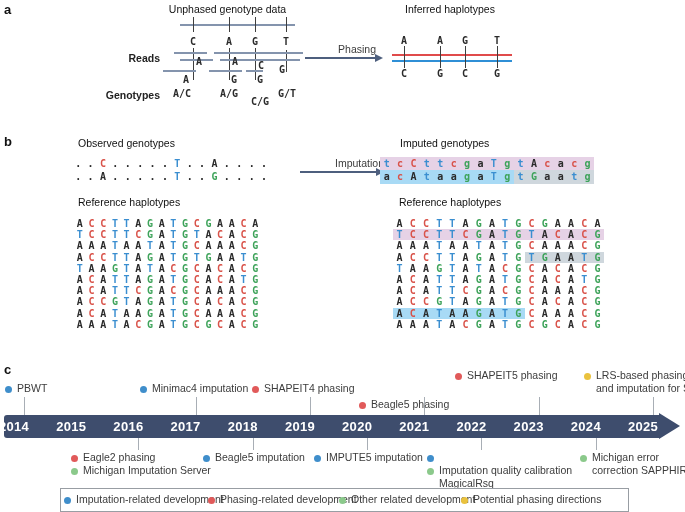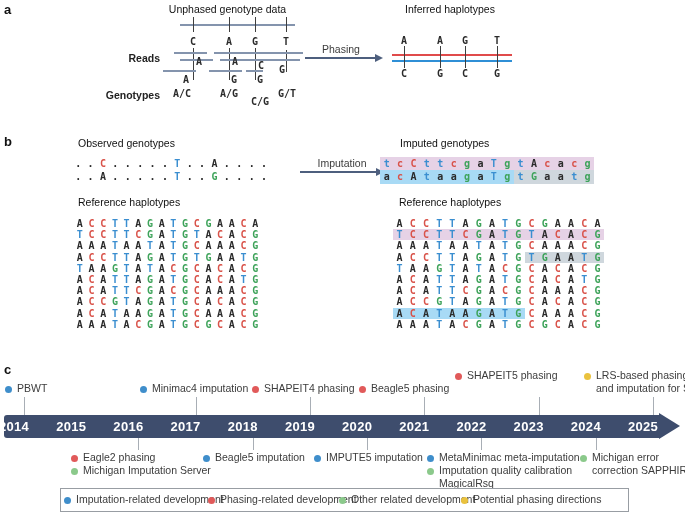--- a/index.html
+++ b/index.html
@@ -9,21 +9,21 @@
   .panel-letter{font-weight:bold;font-size:13px;color:#111;}
   .fig-title{font-weight:normal;font-size:10.5px;color:#111;text-align:center;}
   .row-label{font-weight:bold;font-size:10.5px;color:#222;text-align:right;}
   .seq-title{font-weight:normal;font-size:10.5px;color:#111;}
   .mono{font-family:"DejaVu Sans Mono",monospace;font-weight:bold;font-size:10px;color:#2b2b2b;}
   .slate-line{background:#8494ad;}
   .tick{background:#3f3f3f;width:1px;}
   .arrow-line{background:#4e5f7e;height:2px;}
   .arrow-head{width:0;height:0;border-top:4px solid transparent;border-bottom:4px solid transparent;
               border-left:8px solid #4e5f7e;}
-  .arrow-label{font-size:10.5px;color:#3c3c3c;text-align:center;}
+  .arrow-label{font-size:10.5px;color:#3c3c3c;text-align:right;}
   .hap-red{background:var(--hap-red,#e04b4b);height:2px;}
   .hap-blue{background:var(--hap-blue,#2f8fd6);height:2px;}
 
   
   .seq-block{position:absolute;}
   .seq-row{height:var(--rh,11px);line-height:var(--rh,11px);white-space:nowrap;}
   .seq-row span{display:inline-block;width:var(--cw,11.7px);text-align:center;
       font-family:"DejaVu Sans Mono",monospace;font-weight:bold;font-size:10px;
       height:var(--rh,11px);line-height:var(--rh,11px);}
   .n-a{color:var(--nuc-a,#2b2b2b);} .n-c{color:var(--nuc-c,#d9534a);}
@@ -195,21 +195,21 @@
       </div>
       <div class="connector" style="left: 195.54px; top: 397px; height: 18px;"></div>
       <div class="event" style="left: 140px; top: 382px;">
         <div class="ev-line"><span class="dot dot-blue"></span><span>Minimac4 imputation</span></div>
       </div>
       <div class="connector" style="left: 309.9px; top: 397px; height: 18px;"></div>
       <div class="event" style="left: 252px; top: 382px;">
         <div class="ev-line"><span class="dot dot-red"></span><span>SHAPEIT4 phasing</span></div>
       </div>
       <div class="connector" style="left: 424.26px; top: 397px; height: 18px;"></div>
-      <div class="event" style="left: 359px; top: 382px;">
+      <div class="event" style="left: 359px; top: 398px;">
         <div class="ev-line"><span class="dot dot-red"></span><span>Beagle5 phasing</span></div>
       </div>
       <div class="connector" style="left: 538.62px; top: 397px; height: 18px;"></div>
       <div class="event" style="left: 455px; top: 369px;">
         <div class="ev-line"><span class="dot dot-red"></span><span>SHAPEIT5 phasing</span></div>
       </div>
       <div class="connector" style="left: 652.98px; top: 397px; height: 18px;"></div>
       <div class="event" style="left: 584px; top: 369px;">
         <div class="ev-line"><span class="dot dot-yellow"></span><span>LRS-based phasing</span></div>
         <div class="ev-line"><span class="dot dot-none"></span><span>and imputation for SVs</span></div>
@@ -222,21 +222,21 @@
       <div class="connector" style="left: 252.72px; top: 438px; height: 12px;"></div>
       <div class="event" style="left: 203px; top: 451px;">
         <div class="ev-line"><span class="dot dot-blue"></span><span>Beagle5 imputation</span></div>
       </div>
       <div class="connector" style="left: 367.08px; top: 438px; height: 12px;"></div>
       <div class="event" style="left: 314px; top: 451px;">
         <div class="ev-line"><span class="dot dot-blue"></span><span>IMPUTE5 imputation</span></div>
       </div>
       <div class="connector" style="left: 481.44px; top: 438px; height: 12px;"></div>
       <div class="event" style="left: 427px; top: 451px;">
-        <div class="ev-line"><span class="dot dot-blue"></span><span>MetaMinimac meta-imputation</span></div>
+        <div class="ev-line"><span class="dot dot-blue"></span></div>
         <div class="ev-line"><span class="dot dot-green"></span><span>Imputation quality calibration</span></div>
         <div class="ev-line"><span class="dot dot-none"></span><span>MagicalRsq</span></div>
       </div>
       <div class="connector" style="left: 595.8px; top: 438px; height: 12px;"></div>
       <div class="event" style="left: 580px; top: 451px;">
         <div class="ev-line"><span class="dot dot-green"></span><span>Michigan error</span></div>
         <div class="ev-line"><span class="dot dot-none"></span><span>correction SAPPHIRE</span></div>
       </div>
     </div>
   <div class="legend-box"></div>

